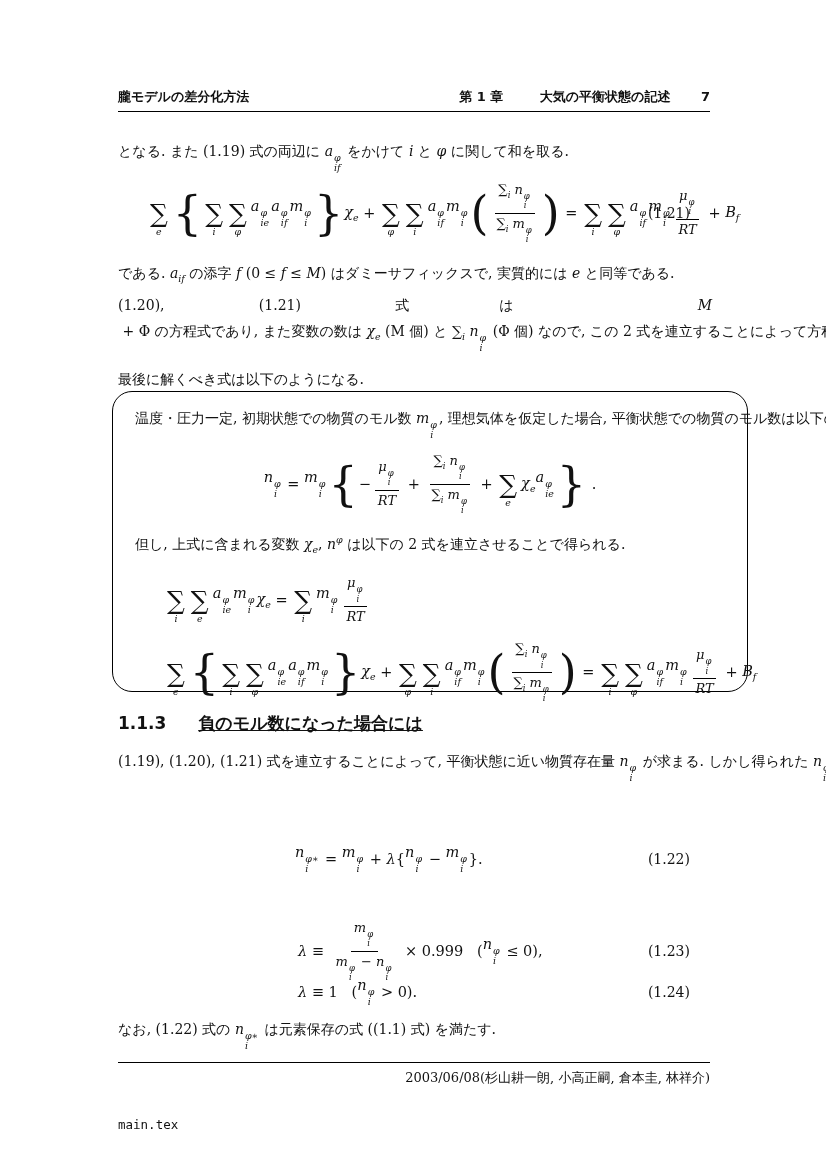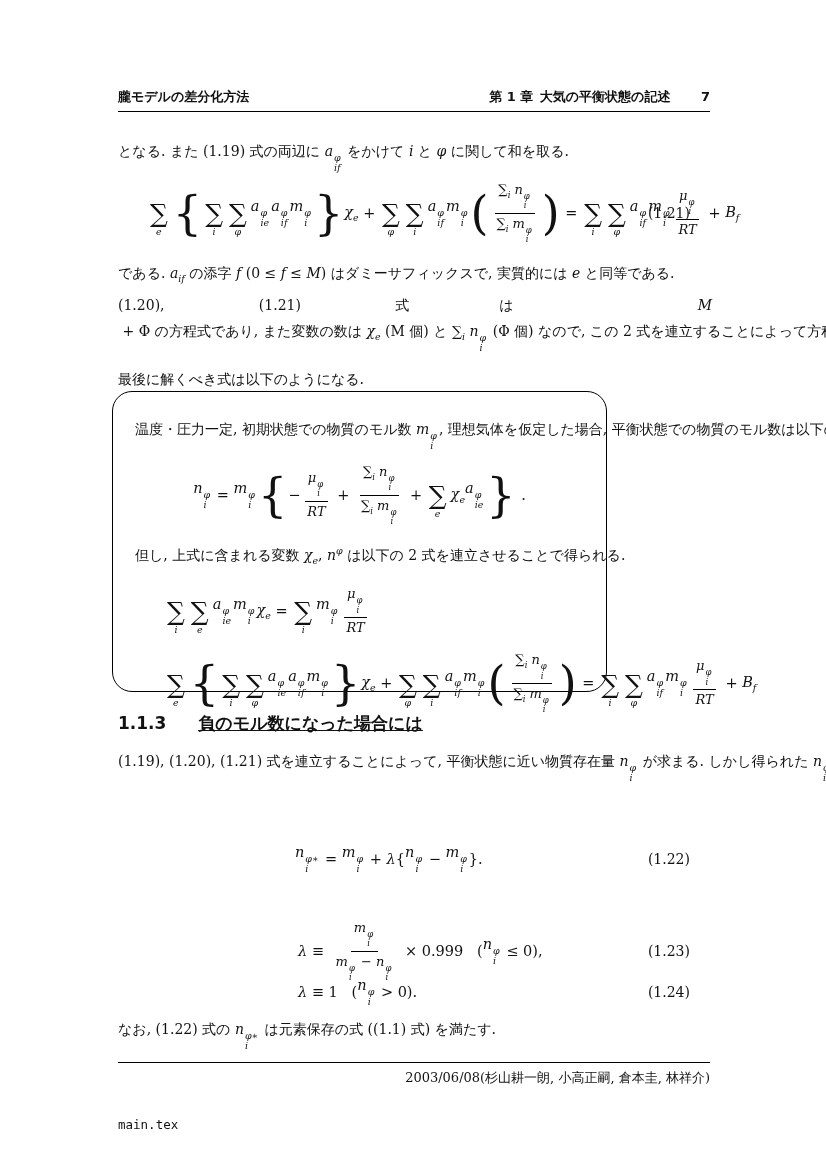--- a/index.html
+++ b/index.html
@@ -3,34 +3,34 @@
 <meta charset="utf-8">
 <style>
   html,body{margin:0;padding:0;background:#e8e8e8;}
   .page{position:relative;width:826px;height:1169px;background:#ffffff;margin:0 auto;
         color:#111;font-family:"DejaVu Serif","Liberation Serif",serif;overflow:hidden;}
   .rule{position:absolute;left:118px;width:592px;height:1px;background:#000;}
   
   .header{position:absolute;left:118px;width:592px;top:88px;display:flex;justify-content:space-between;
           align-items:baseline;font-family:"DejaVu Sans","Liberation Sans",sans-serif;
           font-weight:bold;font-size:13px;}
-  .h-chtitle{margin-left:2px;}
+  .h-chtitle{margin-left:32px;}
   .h-page{margin-left:26px;}
   .footer{position:absolute;left:118px;width:592px;top:1069px;display:flex;justify-content:space-between;
           font-size:13px;}
   .f-left{font-family:"DejaVu Sans Mono","Liberation Mono",monospace;font-size:12.5px;margin-top:48px;}
   
   .para{position:absolute;left:118px;width:594px;font-size:14px;line-height:26px;text-align:justify;}
   
   .sec{position:absolute;left:118px;top:712px;font-family:"DejaVu Sans","Liberation Sans",sans-serif;
        font-weight:bold;font-size:17px;}
   .sec-title{margin-left:26px;text-decoration:underline;}
   
-  .tbox{position:absolute;left:112px;top:391px;width:495px;height:301px;border:1px solid #000;
-        border-radius:20px;padding:24px 22px;box-sizing:border-box;}
+  .tbox{position:absolute;left:112px;top:391px;width:636px;height:301px;border:1px solid #000;
+        border-radius:20px;padding:13px 22px;box-sizing:border-box;}
   .boxpara{font-size:14px;line-height:26px;text-align:justify;}
   .boxeq{display:flex;align-items:center;margin:12px 0;}
   .boxeq.center{justify-content:center;}
   .boxeq.indent{margin-left:30px;}
   
   .meq{position:absolute;left:118px;width:592px;display:flex;align-items:center;}
   .eqnum{position:absolute;right:20px;top:50%;transform:translateY(-50%);font-size:14px;margin-left:30px;}
   
   .mline{display:inline-flex;align-items:center;font-size:14.5px;}
   .mt{white-space:pre;font-style:normal;}

